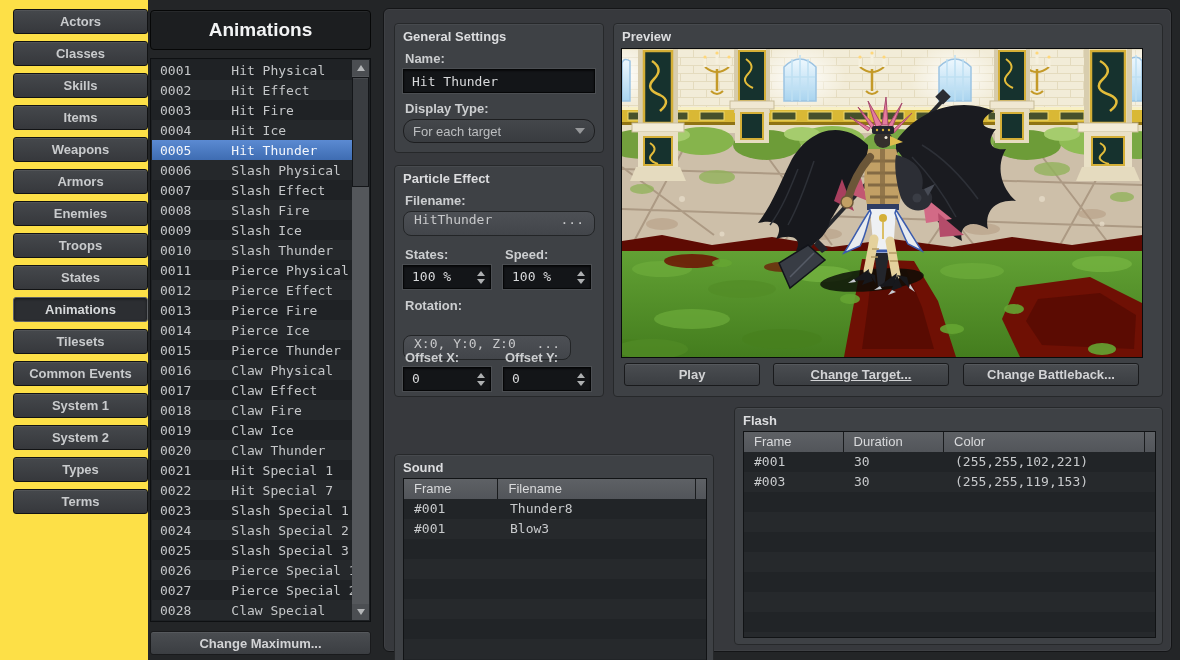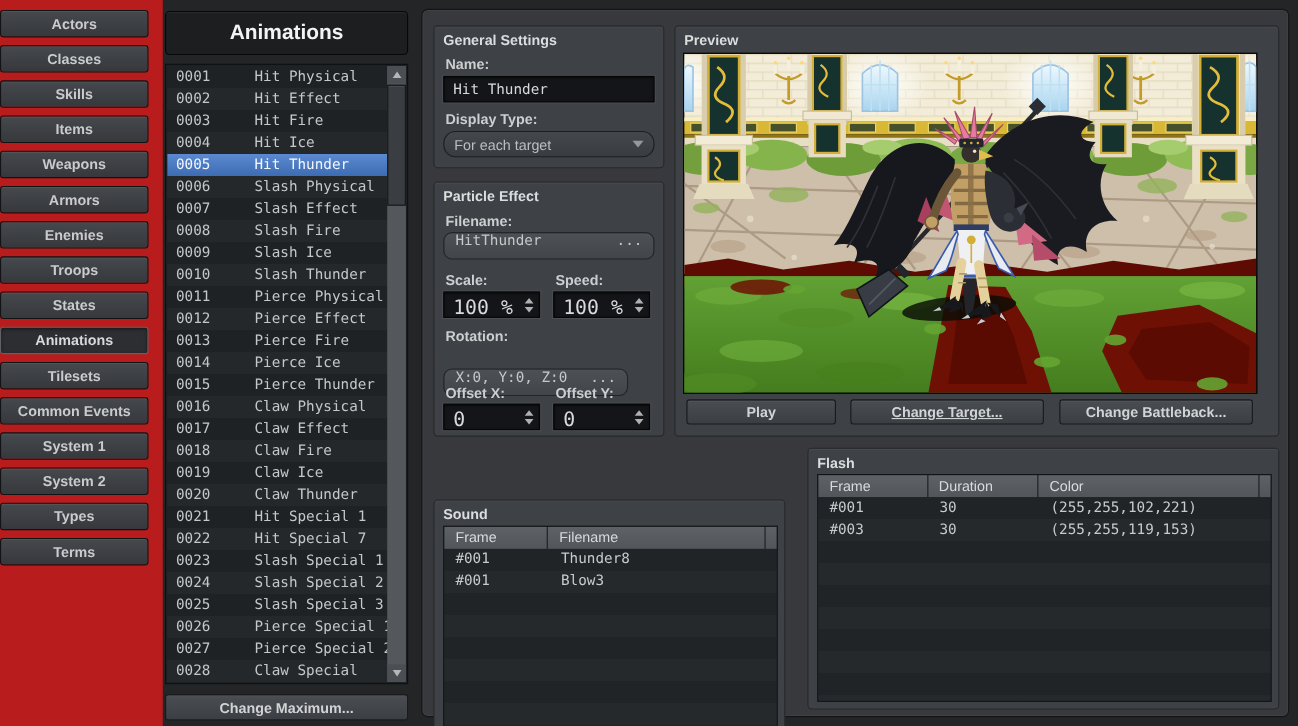--- a/index.html
+++ b/index.html
@@ -5,22 +5,22 @@
   * { box-sizing: border-box; }
   html,body { margin:0; padding:0; }
   body {
     width:1180px; height:660px; position:relative; overflow:hidden;
     background:#232527; font-family:"Liberation Sans", sans-serif;
     -webkit-font-smoothing:antialiased;
   }
   
   #sidebar {
     position:absolute; left:0; top:0; width:148px; height:660px;
-    background:#b91c1c; padding-top:9px;
-    display:flex; flex-direction:column; gap:7px; align-items:flex-start;
+    background:#fde047; padding-top:9px;
+    display:flex; flex-direction:column; gap:7px; align-items:flex-end;
   }
   .side-btn {
     width:135px; height:25px; flex:0 0 25px;
     background:linear-gradient(#45484c,#36383c);
     border:1px solid #121314; border-radius:3px;
     box-shadow:inset 0 1px 0 rgba(255,255,255,.07);
     color:#c9cbcd; font-size:13px; font-weight:700;
     display:flex; align-items:center; justify-content:center;
     cursor:default;
   }
@@ -105,21 +105,21 @@
     border-left:5px solid transparent; border-right:5px solid transparent; border-top:6px solid #96989a; }
   .picker {
     position:absolute; background:linear-gradient(#4d5055,#42454a);
     border:1px solid #232527; border-radius:8px;
     color:#c7c8ca; font-family:"DejaVu Sans Mono", monospace; font-size:13px;
     display:flex; align-items:flex-start; justify-content:space-between; padding:0 10px;
   }
   .spinner {
     position:absolute; background:#131518; border:1px solid #050607;
     box-shadow:0 0 0 1px #4b4e52, inset 0 1px 2px rgba(0,0,0,.6);
-    color:#d8d9db; font-family:"DejaVu Sans Mono", monospace; font-size:18px;
+    color:#d8d9db; font-family:"DejaVu Sans Mono", monospace; font-size:13px;
   }
   .spinner .val { position:absolute; left:8px; top:3px; }
   .spin-btns { position:absolute; right:5px; top:0; bottom:0;
     display:flex; flex-direction:column; justify-content:center; align-items:center; gap:3px; }
   .tri-up { width:0; height:0; border-left:4px solid transparent; border-right:4px solid transparent; border-bottom:5px solid #aeb0b2; }
   .tri-dn { width:0; height:0; border-left:4px solid transparent; border-right:4px solid transparent; border-top:5px solid #aeb0b2; }
   
   #group-general  { left:10px;  top:14px;  width:210px; height:130px; }
   #group-particle { left:10px;  top:156px; width:210px; height:232px; }
   #group-preview  { left:229px; top:14px;  width:550px; height:374px; }
@@ -355,21 +355,21 @@
     </div>
   </div>
 
   <div id="group-particle" class="group">
     <div class="group-title">Particle Effect</div>
     <div class="field-label" style="left:10px; top:27px;">Filename:</div>
     <div class="picker" style="left:8px; top:45px; width:192px; height:25px;">
       <span>HitThunder</span>
       <span>...</span>
     </div>
-    <div class="field-label" style="left:10px; top:81px;">Scale:</div>
+    <div class="field-label" style="left:10px; top:81px;">States:</div>
     <div class="field-label" style="left:110px; top:81px;">Speed:</div>
     <div class="spinner" style="left:8px; top:99px; width:88px; height:24px;">
       <span class="val">100 %</span>
       <div class="spin-btns">
           <div class="tri-up"></div>
           <div class="tri-dn"></div>
         </div>
     </div>
     <div class="spinner" style="left:108px; top:99px; width:88px; height:24px;">
       <span class="val">100 %</span>

